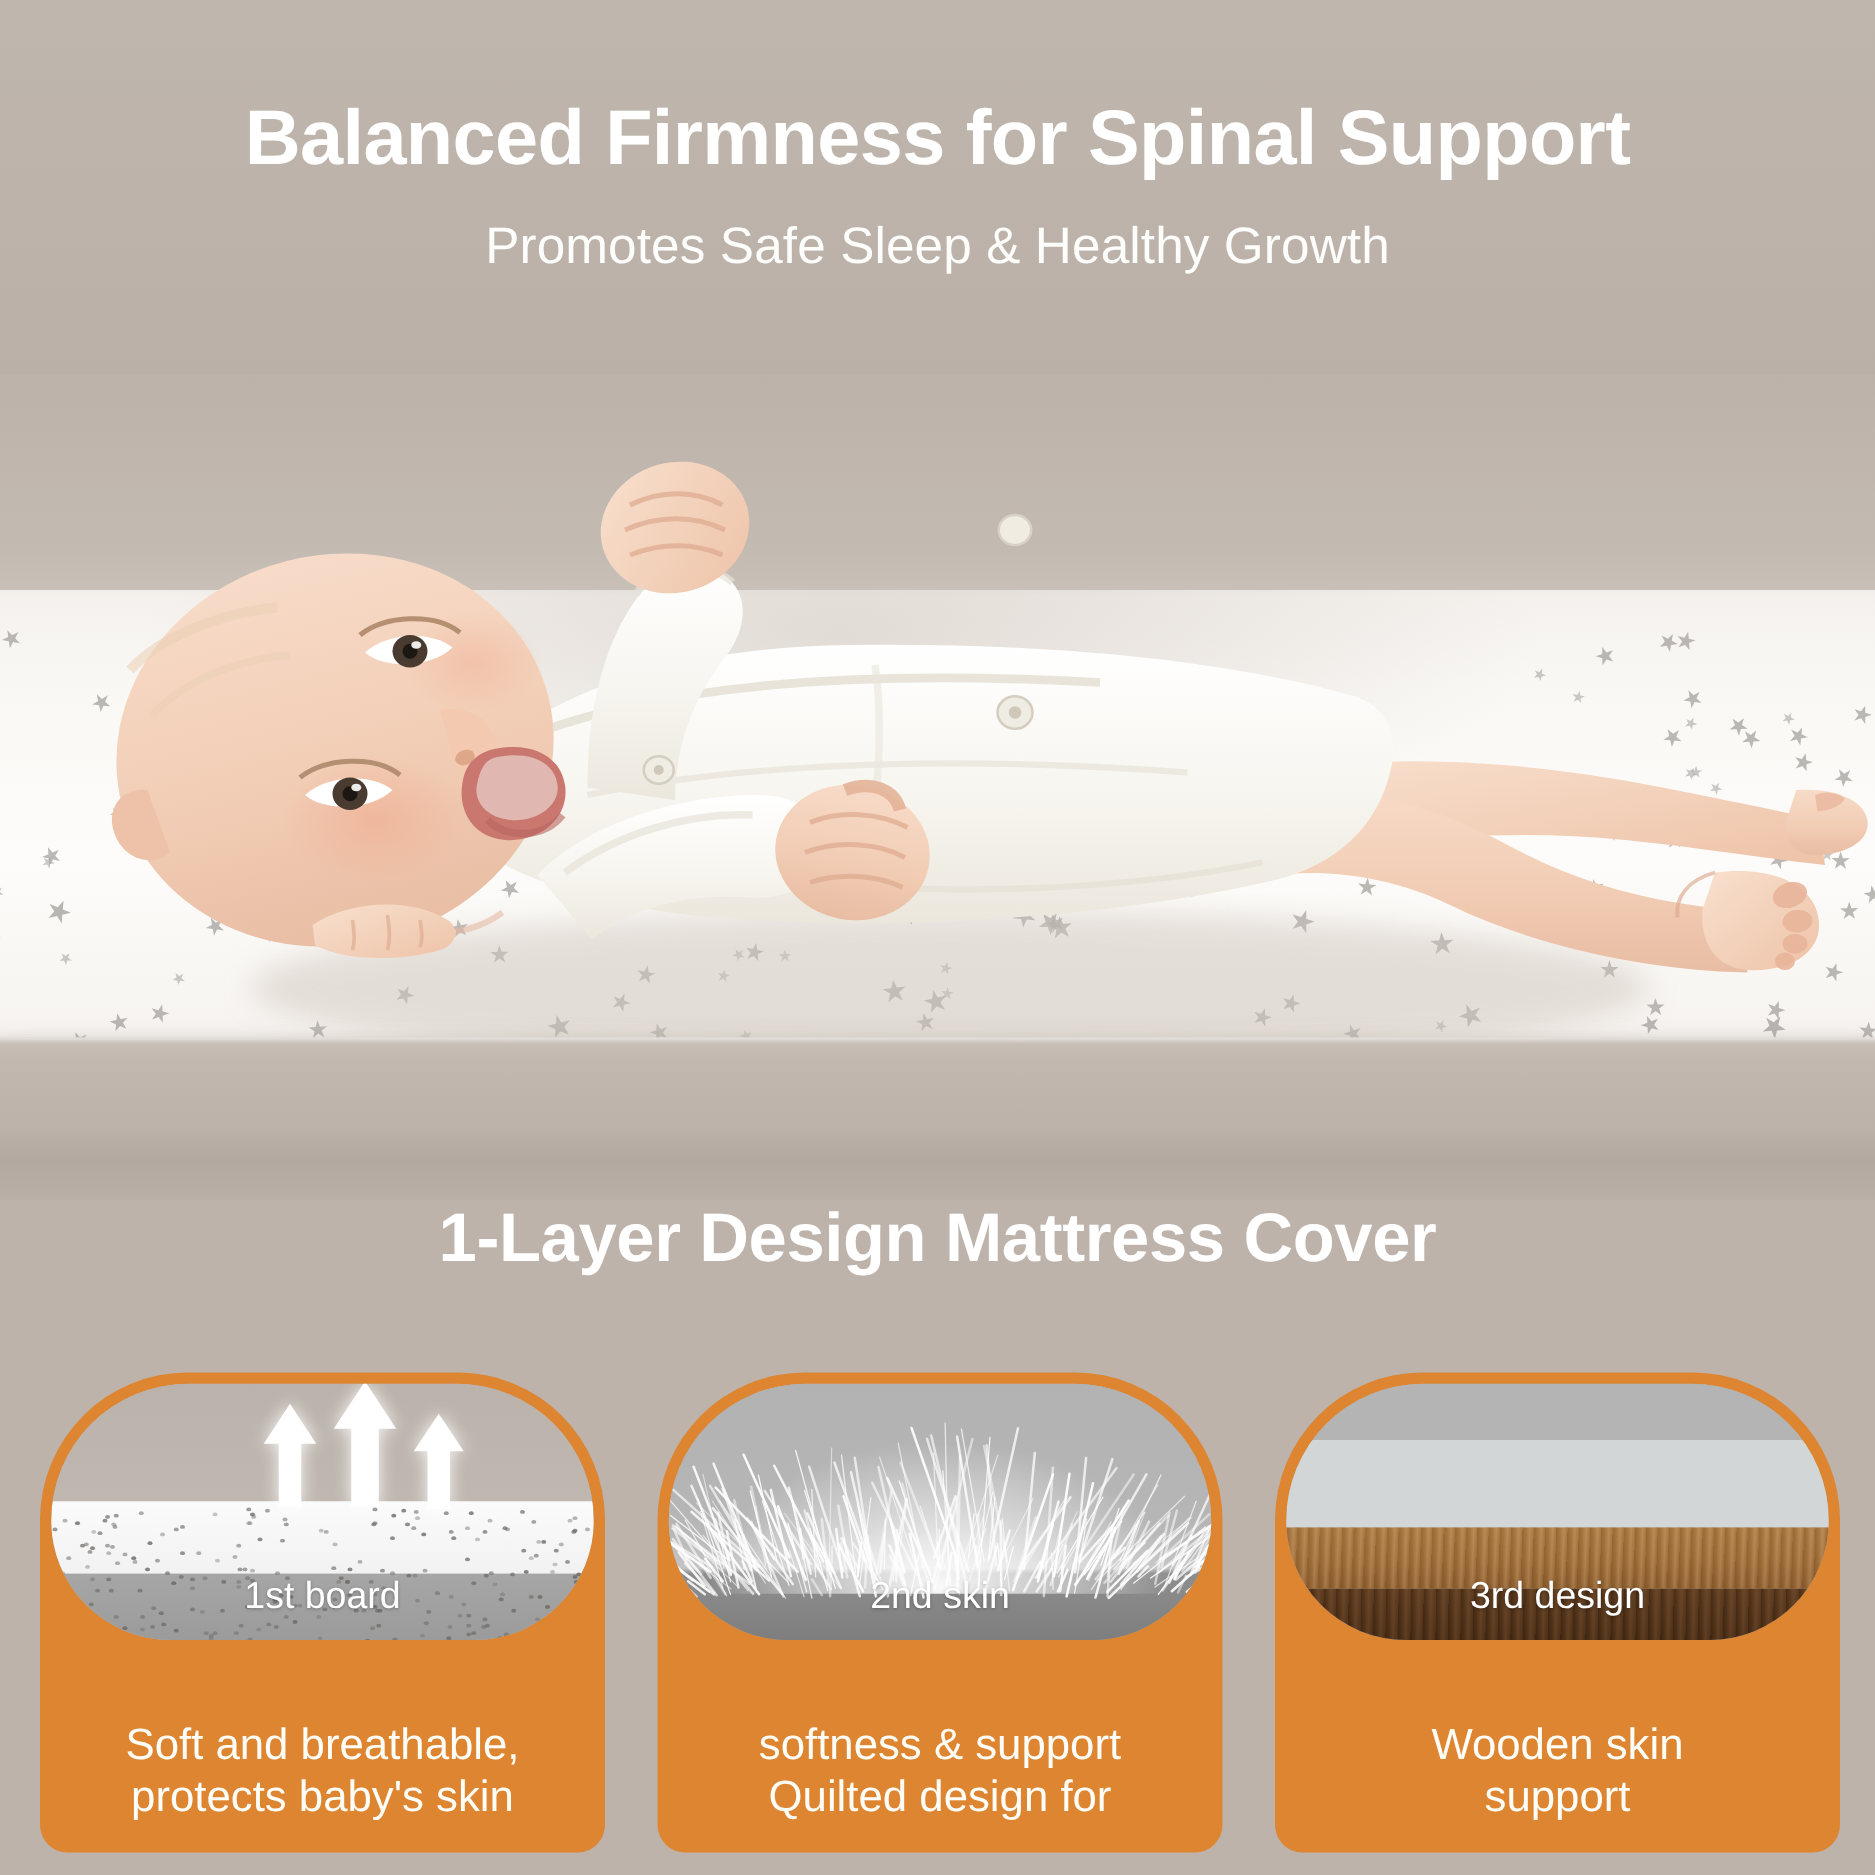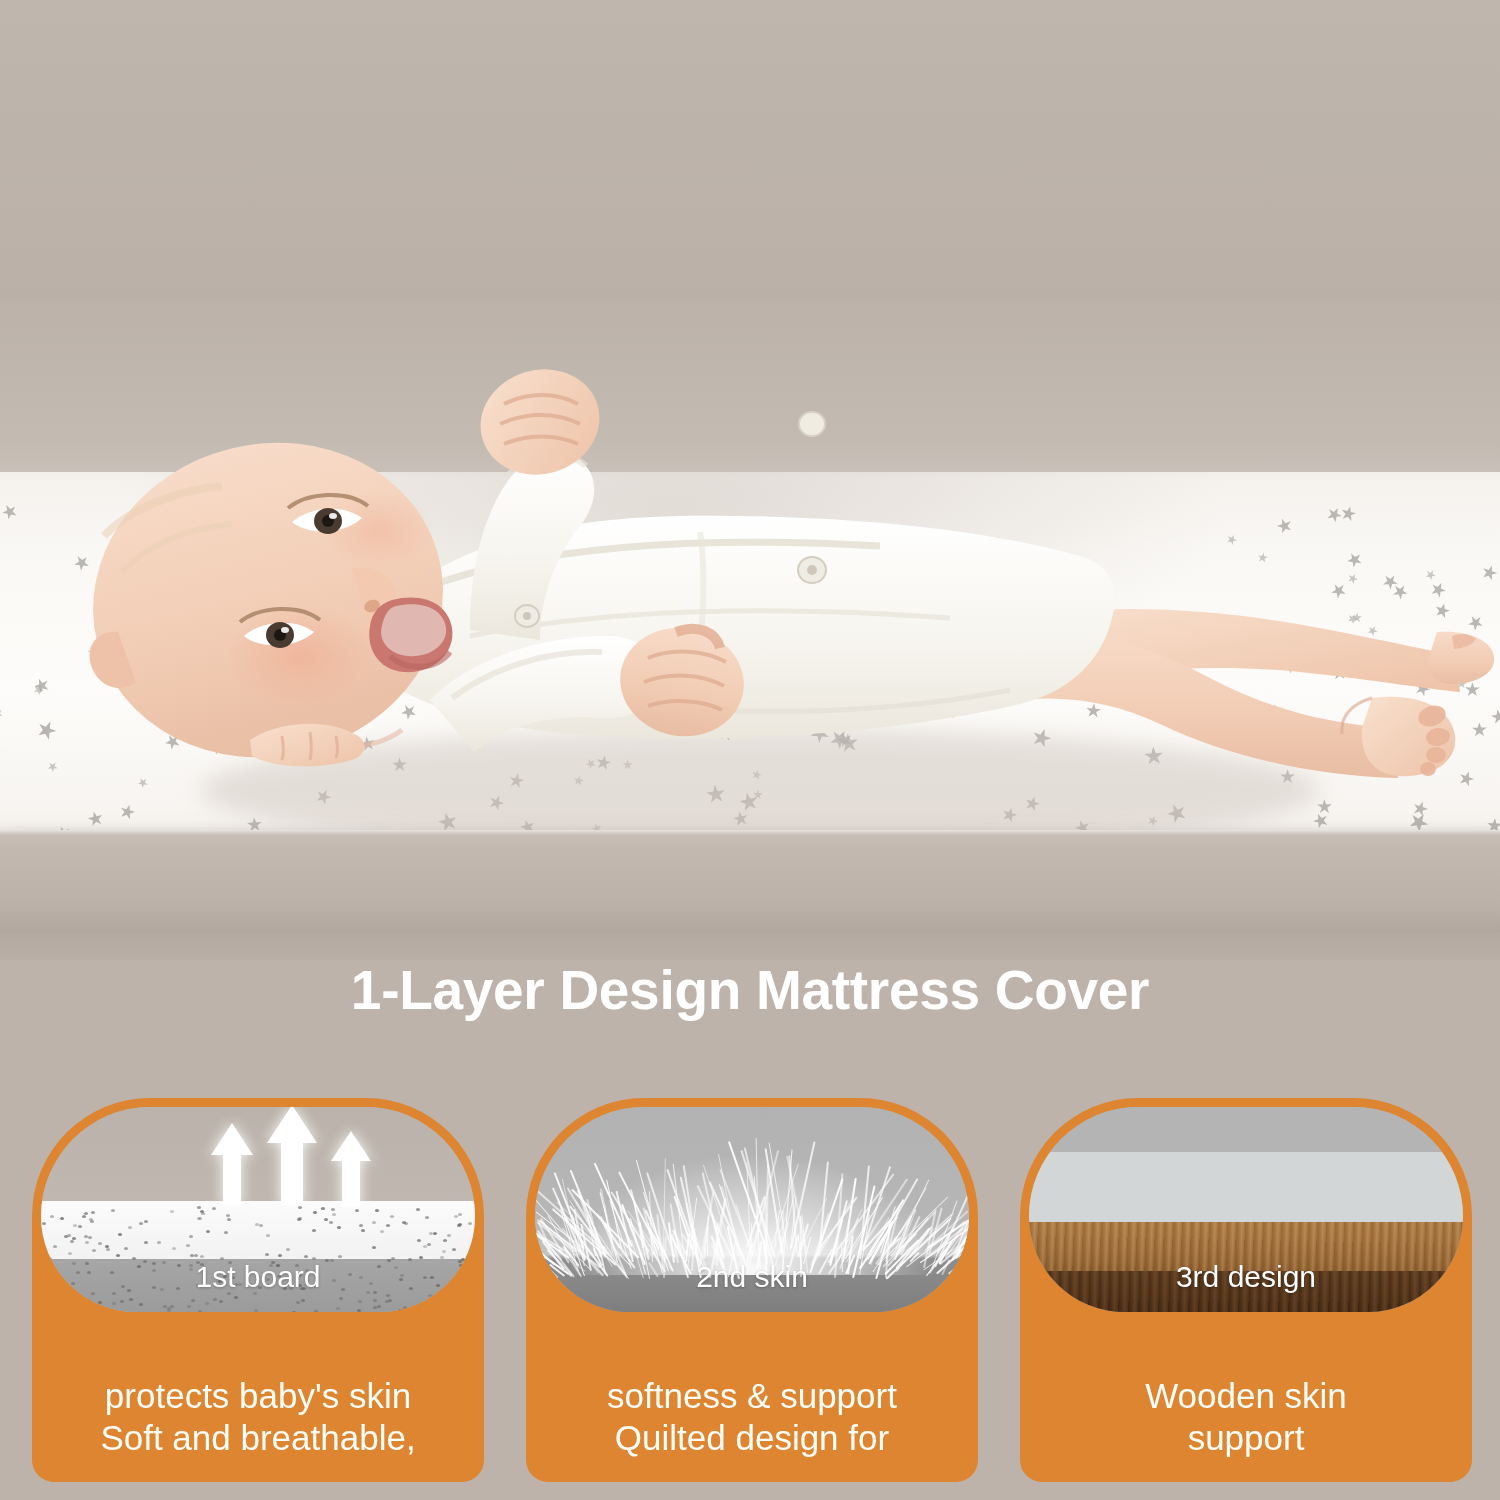--- a/index.html
+++ b/index.html
@@ -268,20 +268,22 @@
       repeating-linear-gradient(91deg, rgba(30,14,4,0.3) 0px, rgba(30,14,4,0) 3px, rgba(180,130,90,0.18) 6px, rgba(30,14,4,0) 10px),
       linear-gradient(180deg, #5b3a1e 0%, #4a2e16 100%);
   }
 </style>
 </head>
 <body>
 
 <div class="page">
 
   <div class="header">
+    <div class="headline">Balanced Firmness for Spinal Support</div>
+    <div class="subhead">Promotes Safe Sleep &amp; Healthy Growth</div>
   </div>
 
   <div class="scene">
     <div class="scene-wall"></div>
 
     <div class="mattress-top">
       <div class="star-field" id="starfield">
           <div class="star lg" style="left: 3.66144%; top: 68.0314%; transform: rotate(22.6621deg);">★</div>
           <div class="star" style="left: 39.9562%; top: 77.6716%; transform: rotate(11.2348deg);">★</div>
           <div class="star sm" style="left: 11.8219%; top: 49.4068%; transform: rotate(-31.8815deg);">★</div>
@@ -803,22 +805,22 @@
         </svg>
         <svg class="arrow" style="left:224px;top:-4px;width:54px;height:104px;" viewBox="0 0 54 104">
           <path d="M27 2 L52 40 L38 40 L38 102 L16 102 L16 40 L2 40 Z" fill="#ffffff"></path>
         </svg>
         <svg class="arrow" style="left:288px;top:22px;width:44px;height:80px;" viewBox="0 0 44 80">
           <path d="M22 2 L42 32 L31 32 L31 78 L13 78 L13 32 L2 32 Z" fill="#ffffff"></path>
         </svg>
         <div class="layer-label">1st board</div>
       </div>
       <div class="card-caption">
+        <div>Soft and breathable,</div>
         <div>protects baby's skin</div>
-        <div>Soft and breathable,</div>
       </div>
     </div>
 
     <div class="card">
       <div class="card-window">
         <div class="c2-bg"></div>
         <div class="c2-floor"></div>
         <div id="fibers">
             <div class="fiber" style="height: 108.279px; width: 1.6px; left: 52.8861%; bottom: 19.3506%; transform: rotate(1.0866deg); opacity: 0.56;"></div>
             <div class="fiber" style="height: 72.358px; width: 1px; left: 35.1091%; bottom: 21.0089%; transform: rotate(7.33203deg); opacity: 0.72;"></div>

